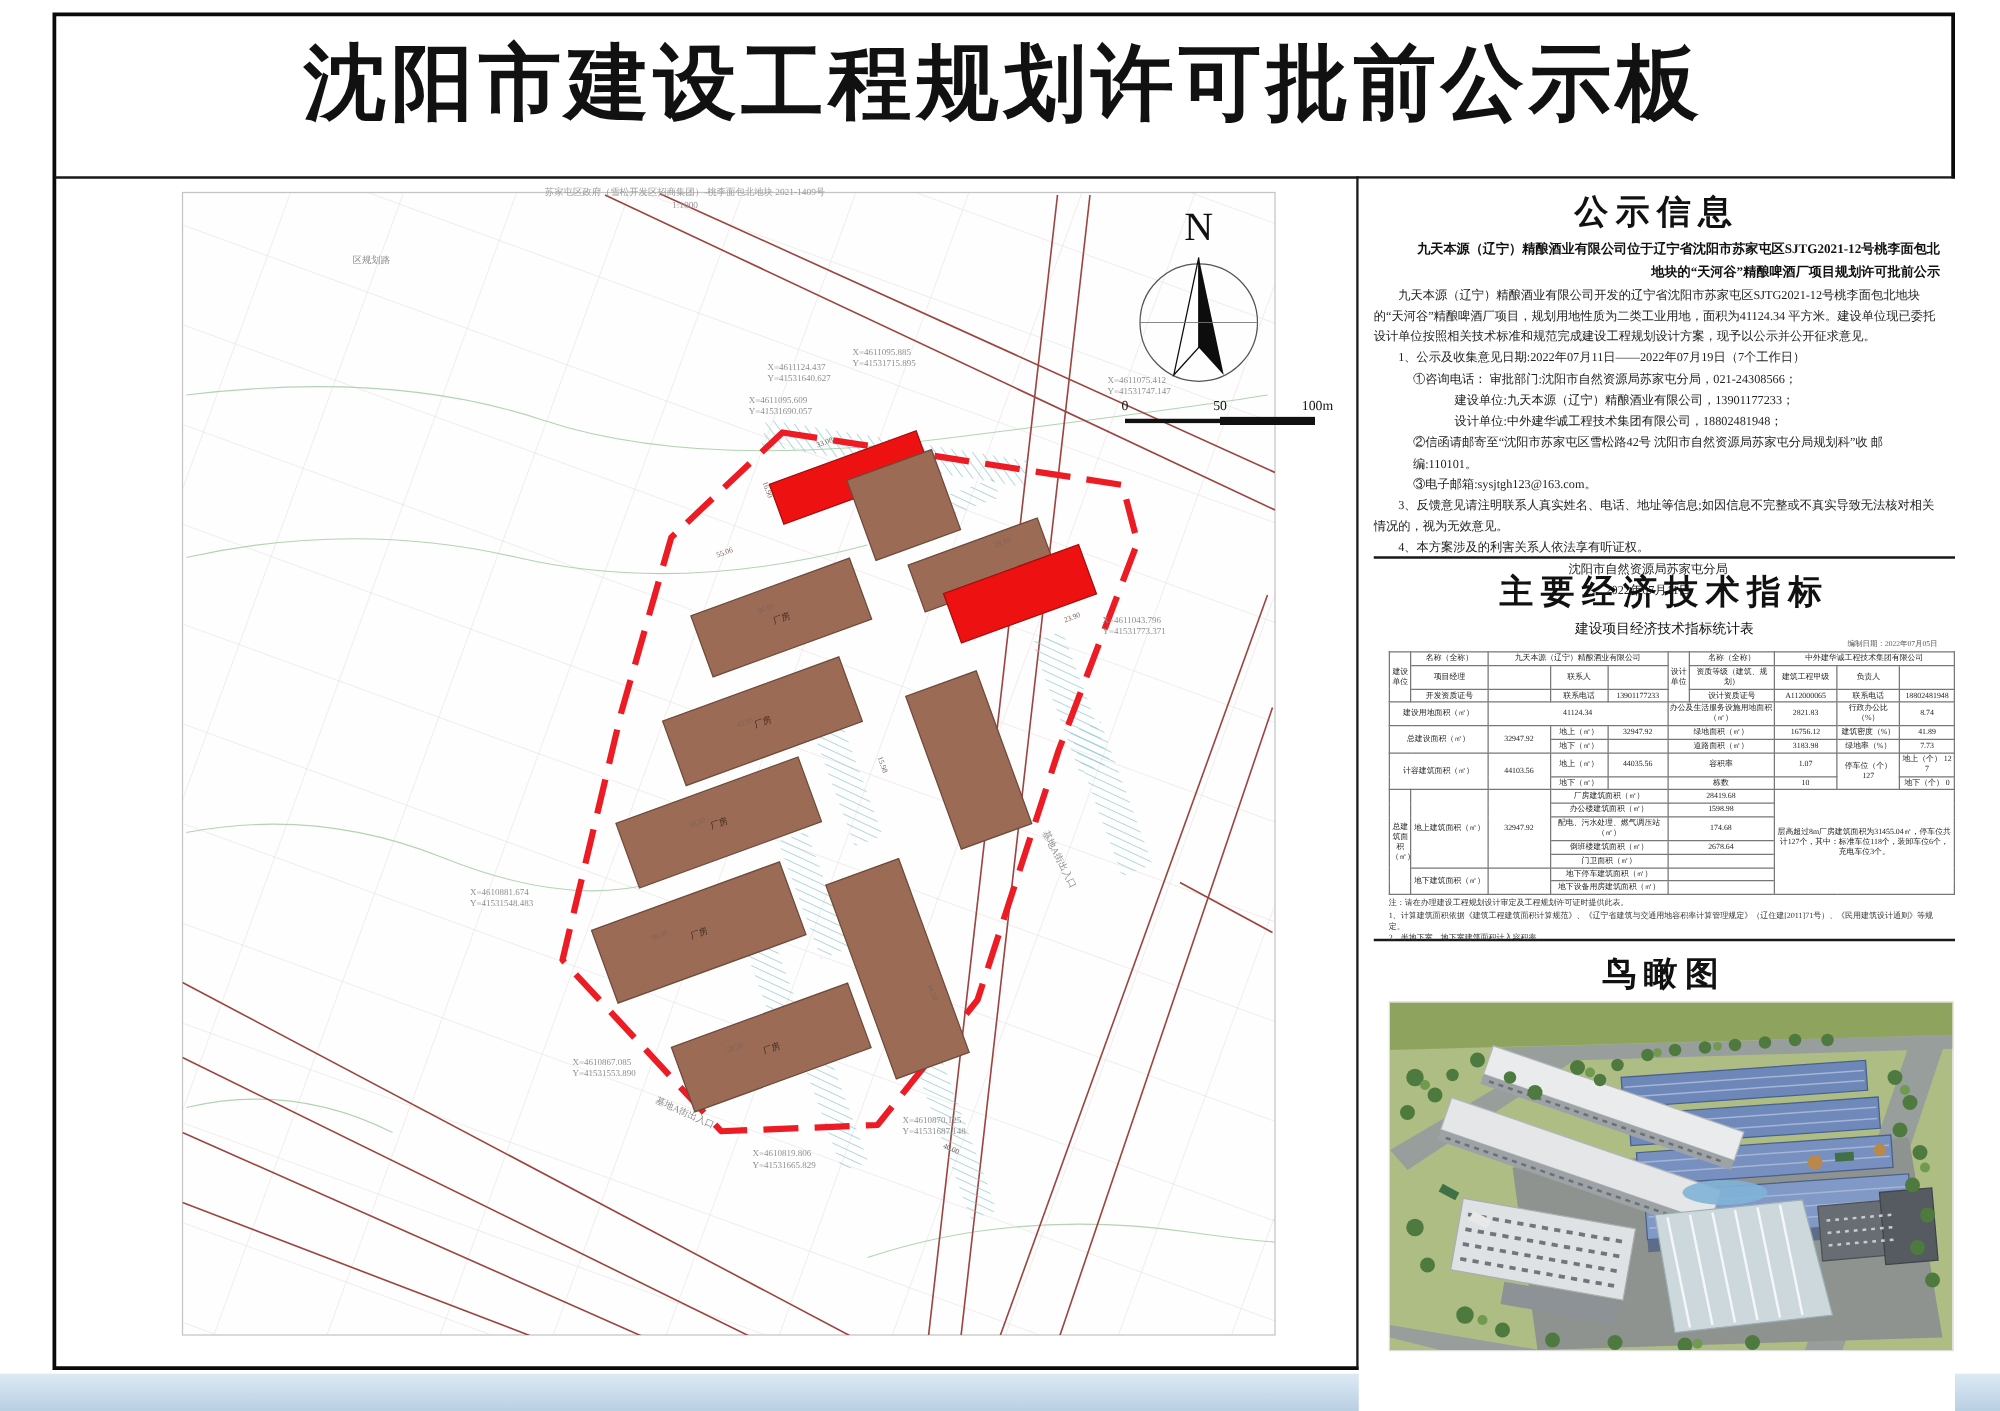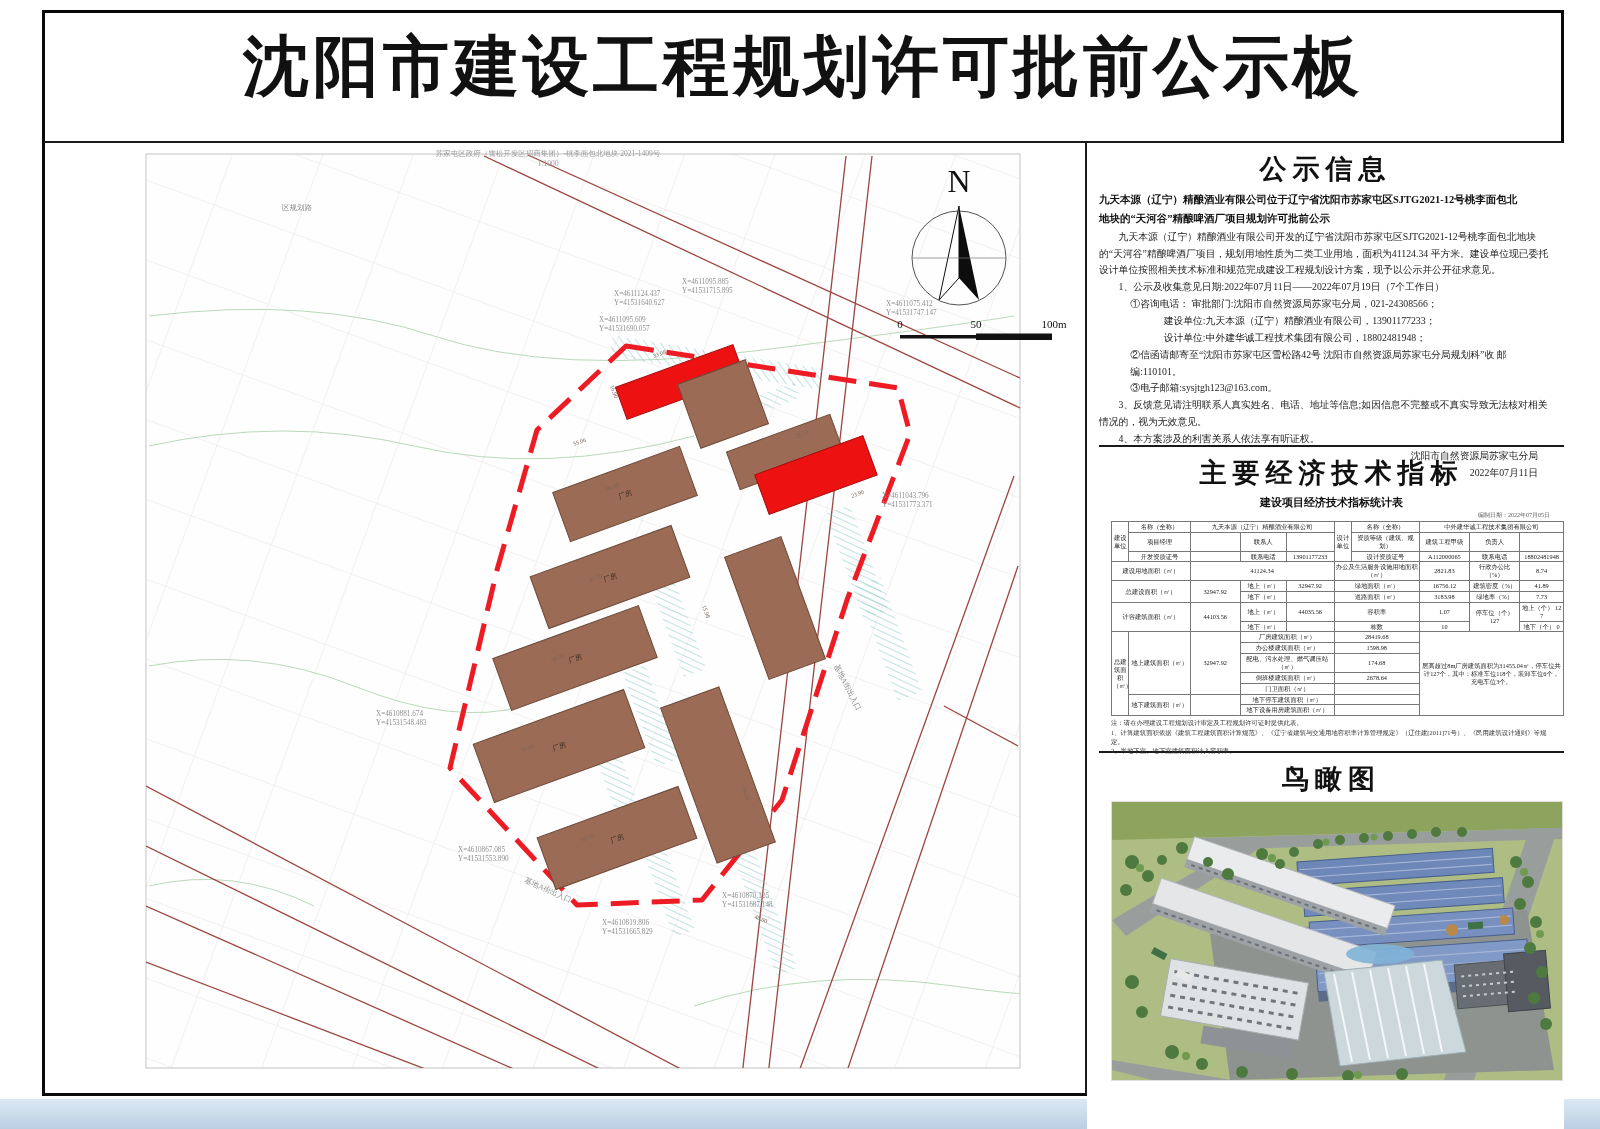--- a/index.html
+++ b/index.html
@@ -11,29 +11,29 @@
        font-size:66px;font-weight:bold;letter-spacing:4px;white-space:nowrap;font-family:Liberation Mono, monospace;}
   .title-rule{position:absolute;left:44px;top:141px;width:1518px;border-top:2px solid #1a1a1a;}
   .v-rule{position:absolute;left:1085px;top:141px;height:953px;border-left:2px solid #1a1a1a;}
   .bottom-strip{position:absolute;left:0;top:1099px;width:1600px;height:30px;
        background:linear-gradient(#dce9f4,#b9cfe2);}
   
   .right-panel{position:absolute;left:1087px;top:143px;width:477px;height:1097px;background:#fff;}
   .sec{box-sizing:border-box;padding:2px 12px;}
   .sec + .sec{border-top:2px solid #1a1a1a;margin-left:12px;}
   .sec-title{text-align:center;font-size:27px;font-weight:bold;letter-spacing:6px;margin:6px 0 4px 0;}
-  .notice-sub{font-size:10.5px;font-weight:bold;text-align:left;line-height:1.8;}
+  .notice-sub{font-size:10.5px;font-weight:bold;text-align:right;line-height:1.8;}
   .notice-body{font-size:9.8px;line-height:1.72;color:#222;}
   .notice-body p{margin:0;}
   .ind{text-indent:2em;}
   .ind2{padding-left:3.2em;}
   .ind3{padding-left:6.6em;}
-  .sig{ text-align:right;padding-right:14px;}
+  .sig{ text-align:center;padding-right:14px;}
   
-  .tbl-title{text-align:center;font-weight:bold;font-size:11px;margin:4px 0 1px 0;}
+  .tbl-title{text-align:center;font-weight:normal;font-size:11px;margin:4px 0 1px 0;}
   .tbl-date{font-size:6px;color:#555;text-align:right;margin:0 2px 1px 0;}
   table.ind-tbl{border-collapse:collapse;width:453px;table-layout:fixed;}
   table.ind-tbl td{border:0.5px solid #777;font-size:6.3px;line-height:1.25;
        padding:1px 1px;text-align:center;vertical-align:middle;color:#222;
        overflow:hidden;word-break:break-all;}
   td.vhdr{width:15px;}
   td.lab{text-align:left;padding-left:2px;}
   .tbl-notes{font-size:6.4px;color:#333;line-height:1.45;margin-top:2px;}
   .tbl-notes p{margin:0;}
   .remark-cell{font-size:6.2px;text-align:left;line-height:1.5;padding:2px;}

